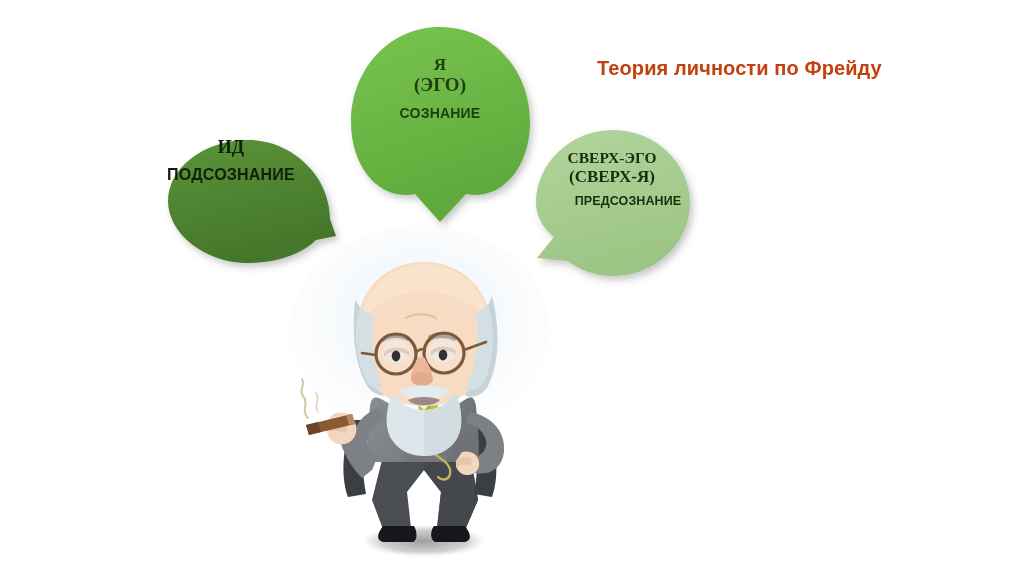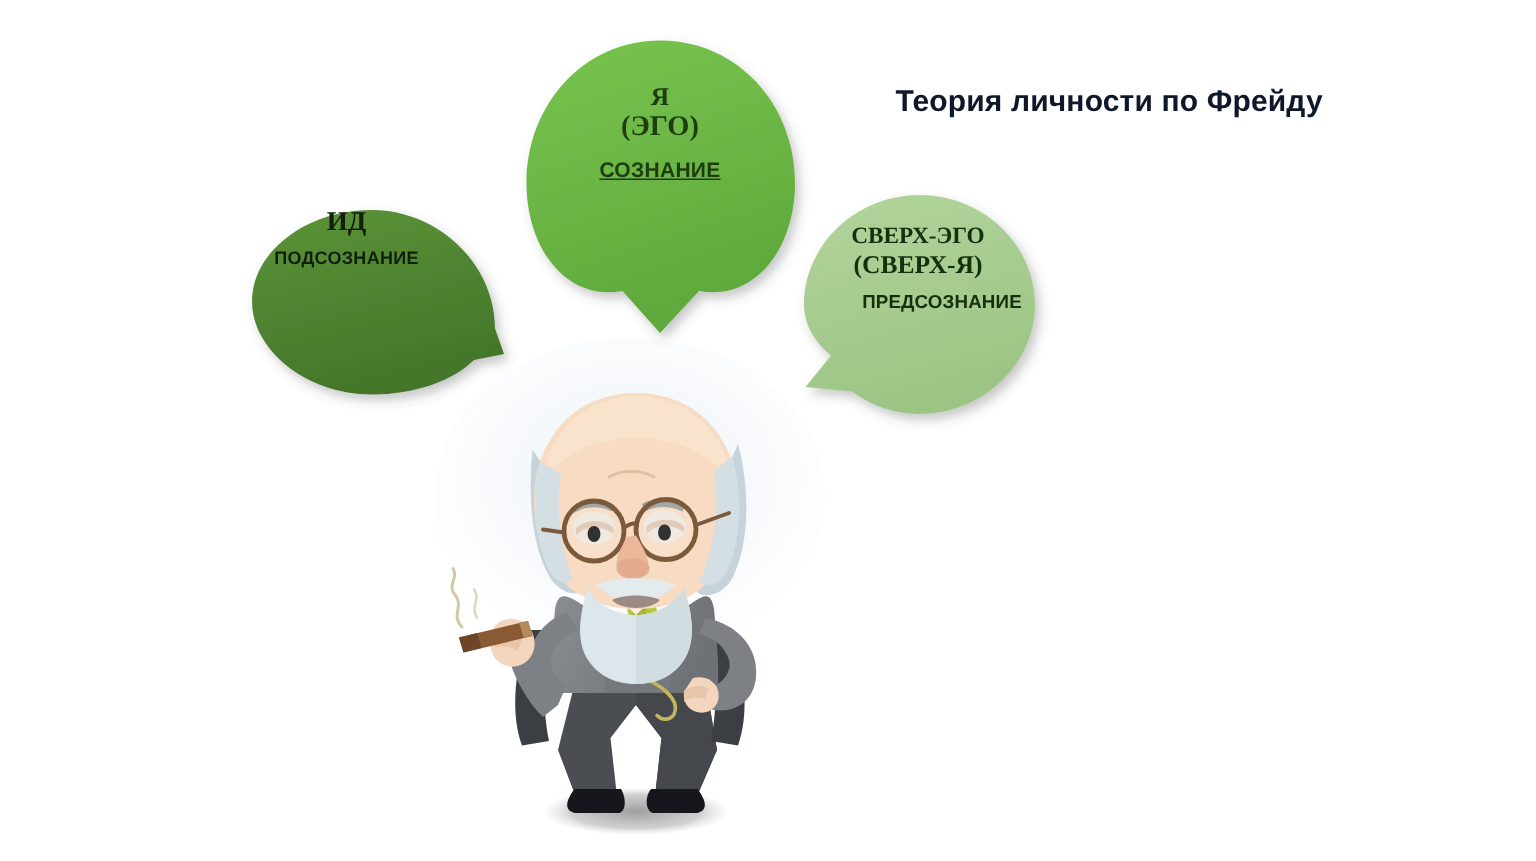--- a/index.html
+++ b/index.html
@@ -25,21 +25,21 @@
     height: 574px;
   }
   .title {
     position: absolute;
     left: 597px;
     top: 57px;
     font-family: "Liberation Sans", sans-serif;
     font-weight: bold;
     font-size: 20px;
     letter-spacing: 0.1px;
-    color: #0f172a;
+    color: #c2410c;
     white-space: nowrap;
   }
   
   .bubble-text {
     position: absolute;
     text-align: center;
     line-height: 1.08;
     white-space: nowrap;
     pointer-events: none;
   }
@@ -53,32 +53,32 @@
   }
   
   #bubble-id-text {
     left: 163px;
     top: 138px;
     width: 136px;
     color: #10200c;
   }
   #bubble-id-text .l1 { font-size: 18px; }
   #bubble-id-text .l2 { font-size: 21px; margin-top: 1px; }
-  #bubble-id-text .l3 { font-size: 12px; margin-top: 9px; letter-spacing: 0.2px; text-align: center; }
+  #bubble-id-text .l3 { font-size: 16px; margin-top: 9px; letter-spacing: 0.2px; text-align: center; }
 
   
   #bubble-ego-text {
     left: 376px;
     top: 56px;
     width: 128px;
     color: #1e3d10;
   }
   #bubble-ego-text .l1 { font-size: 17px; }
   #bubble-ego-text .l2 { font-size: 19px; margin-top: 1px; }
-  #bubble-ego-text .l3 { font-size: 14px; margin-top: 10px; letter-spacing: 0.2px; text-decoration: underline; }
+  #bubble-ego-text .l3 { font-size: 14px; margin-top: 10px; letter-spacing: 0.2px; }
 
   
   #bubble-superego-text {
     left: 537px;
     top: 150px;
     width: 150px;
     color: #15300d;
   }
   #bubble-superego-text .l1 { font-size: 15.5px; }
   #bubble-superego-text .l2 { font-size: 17px; margin-top: 1px; }

